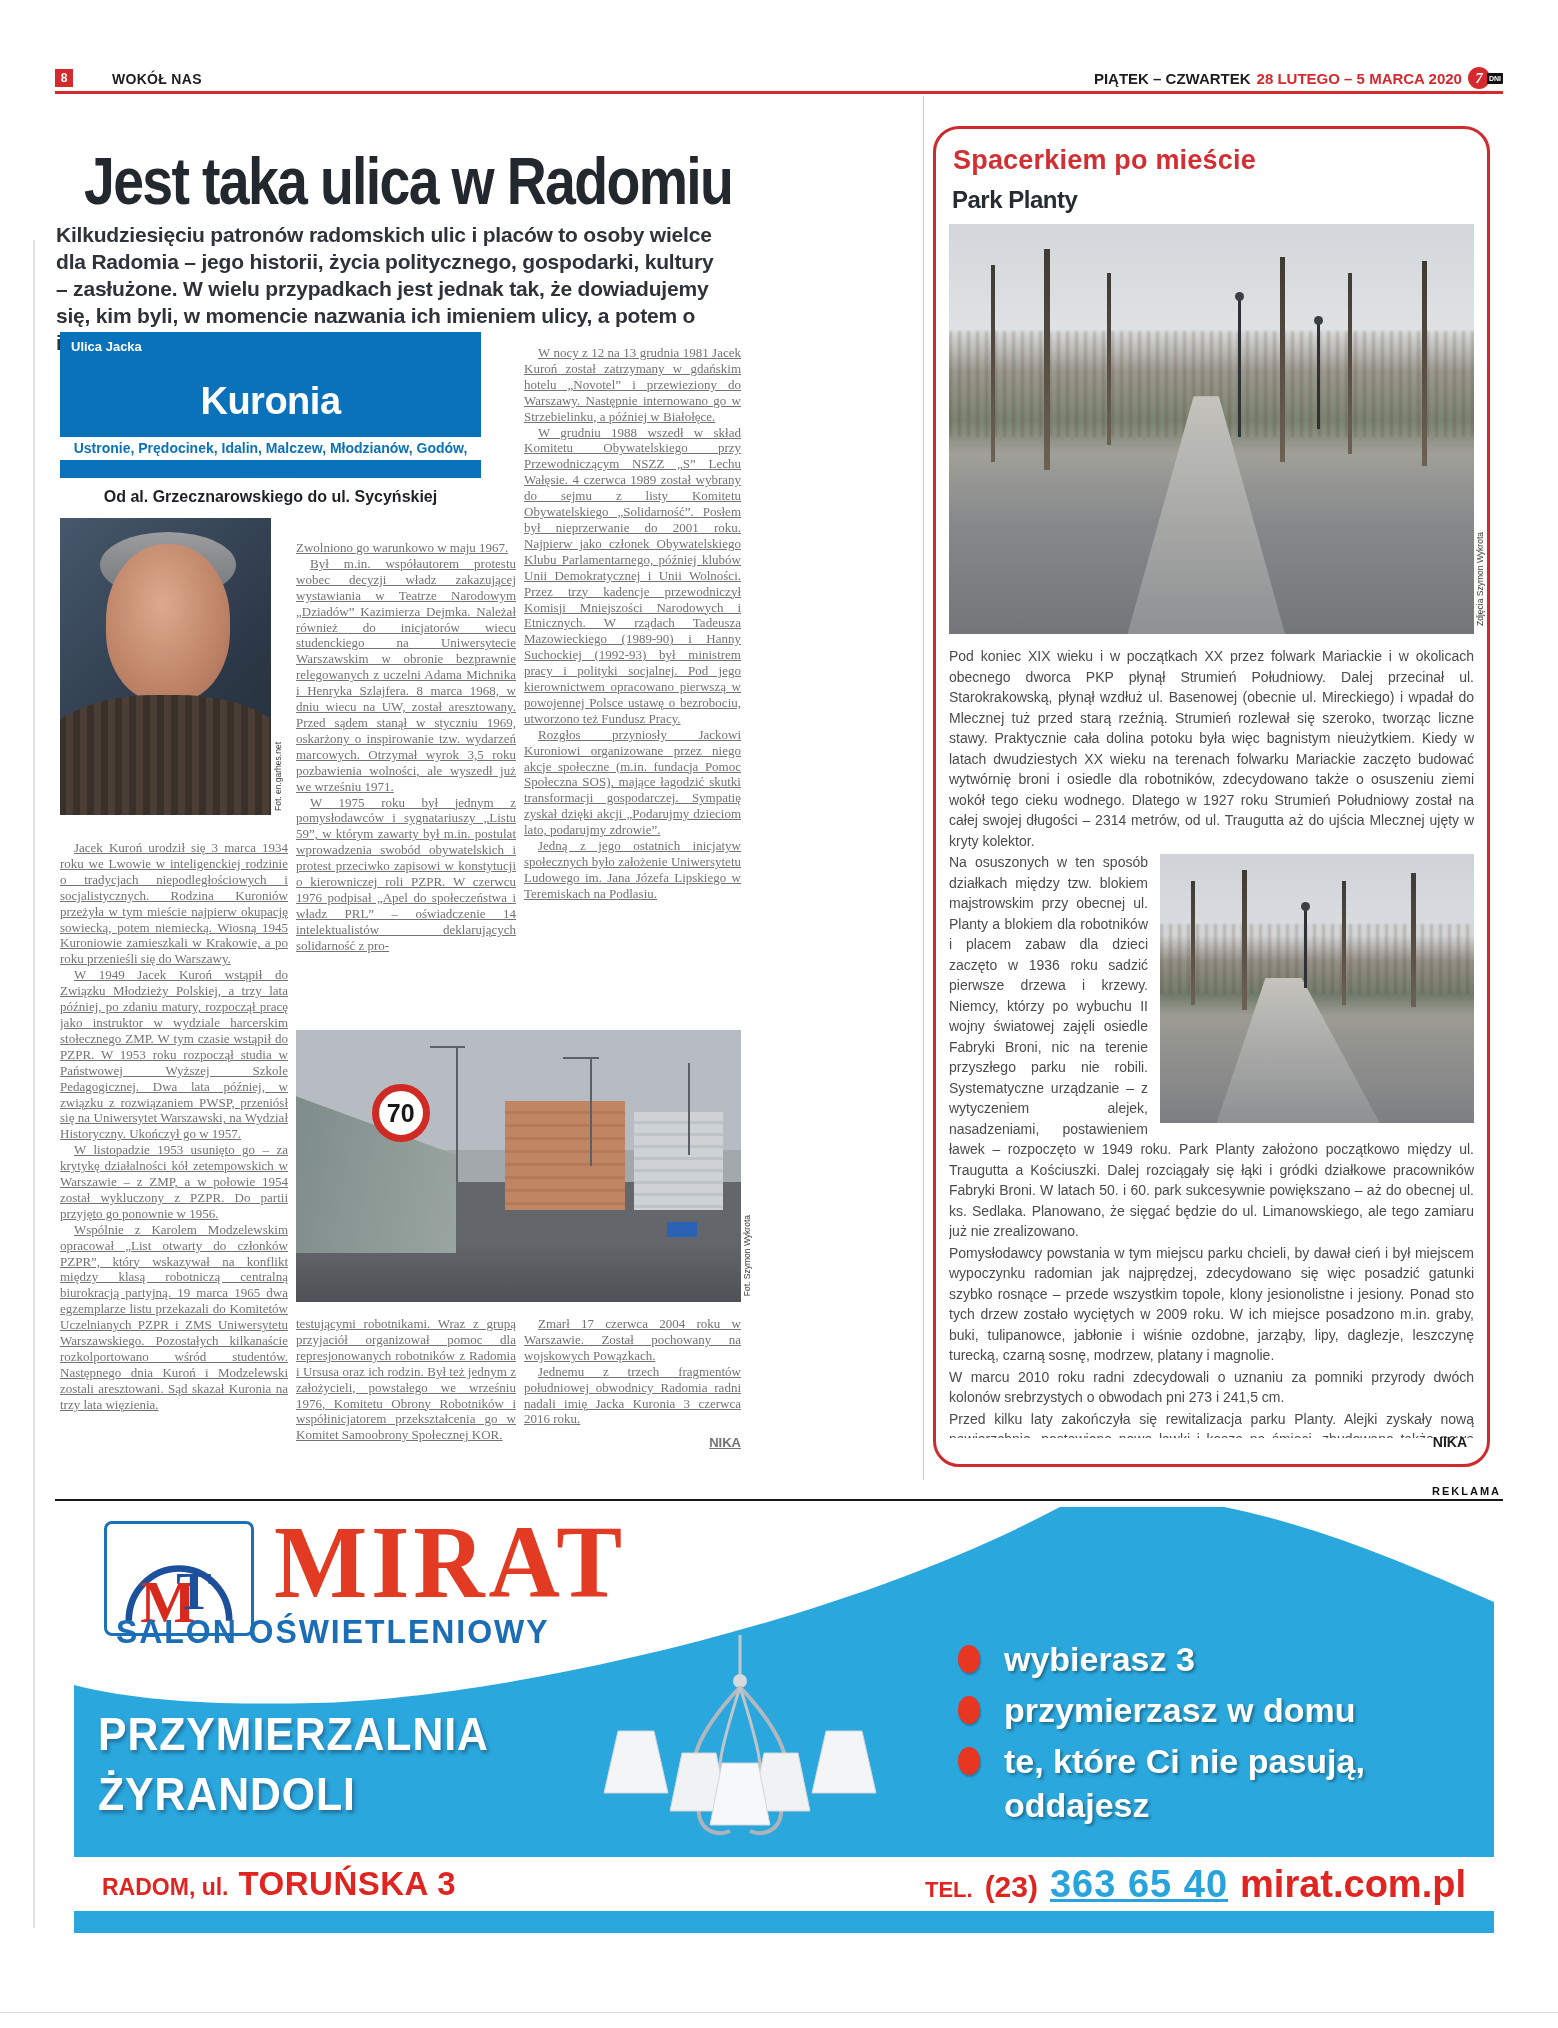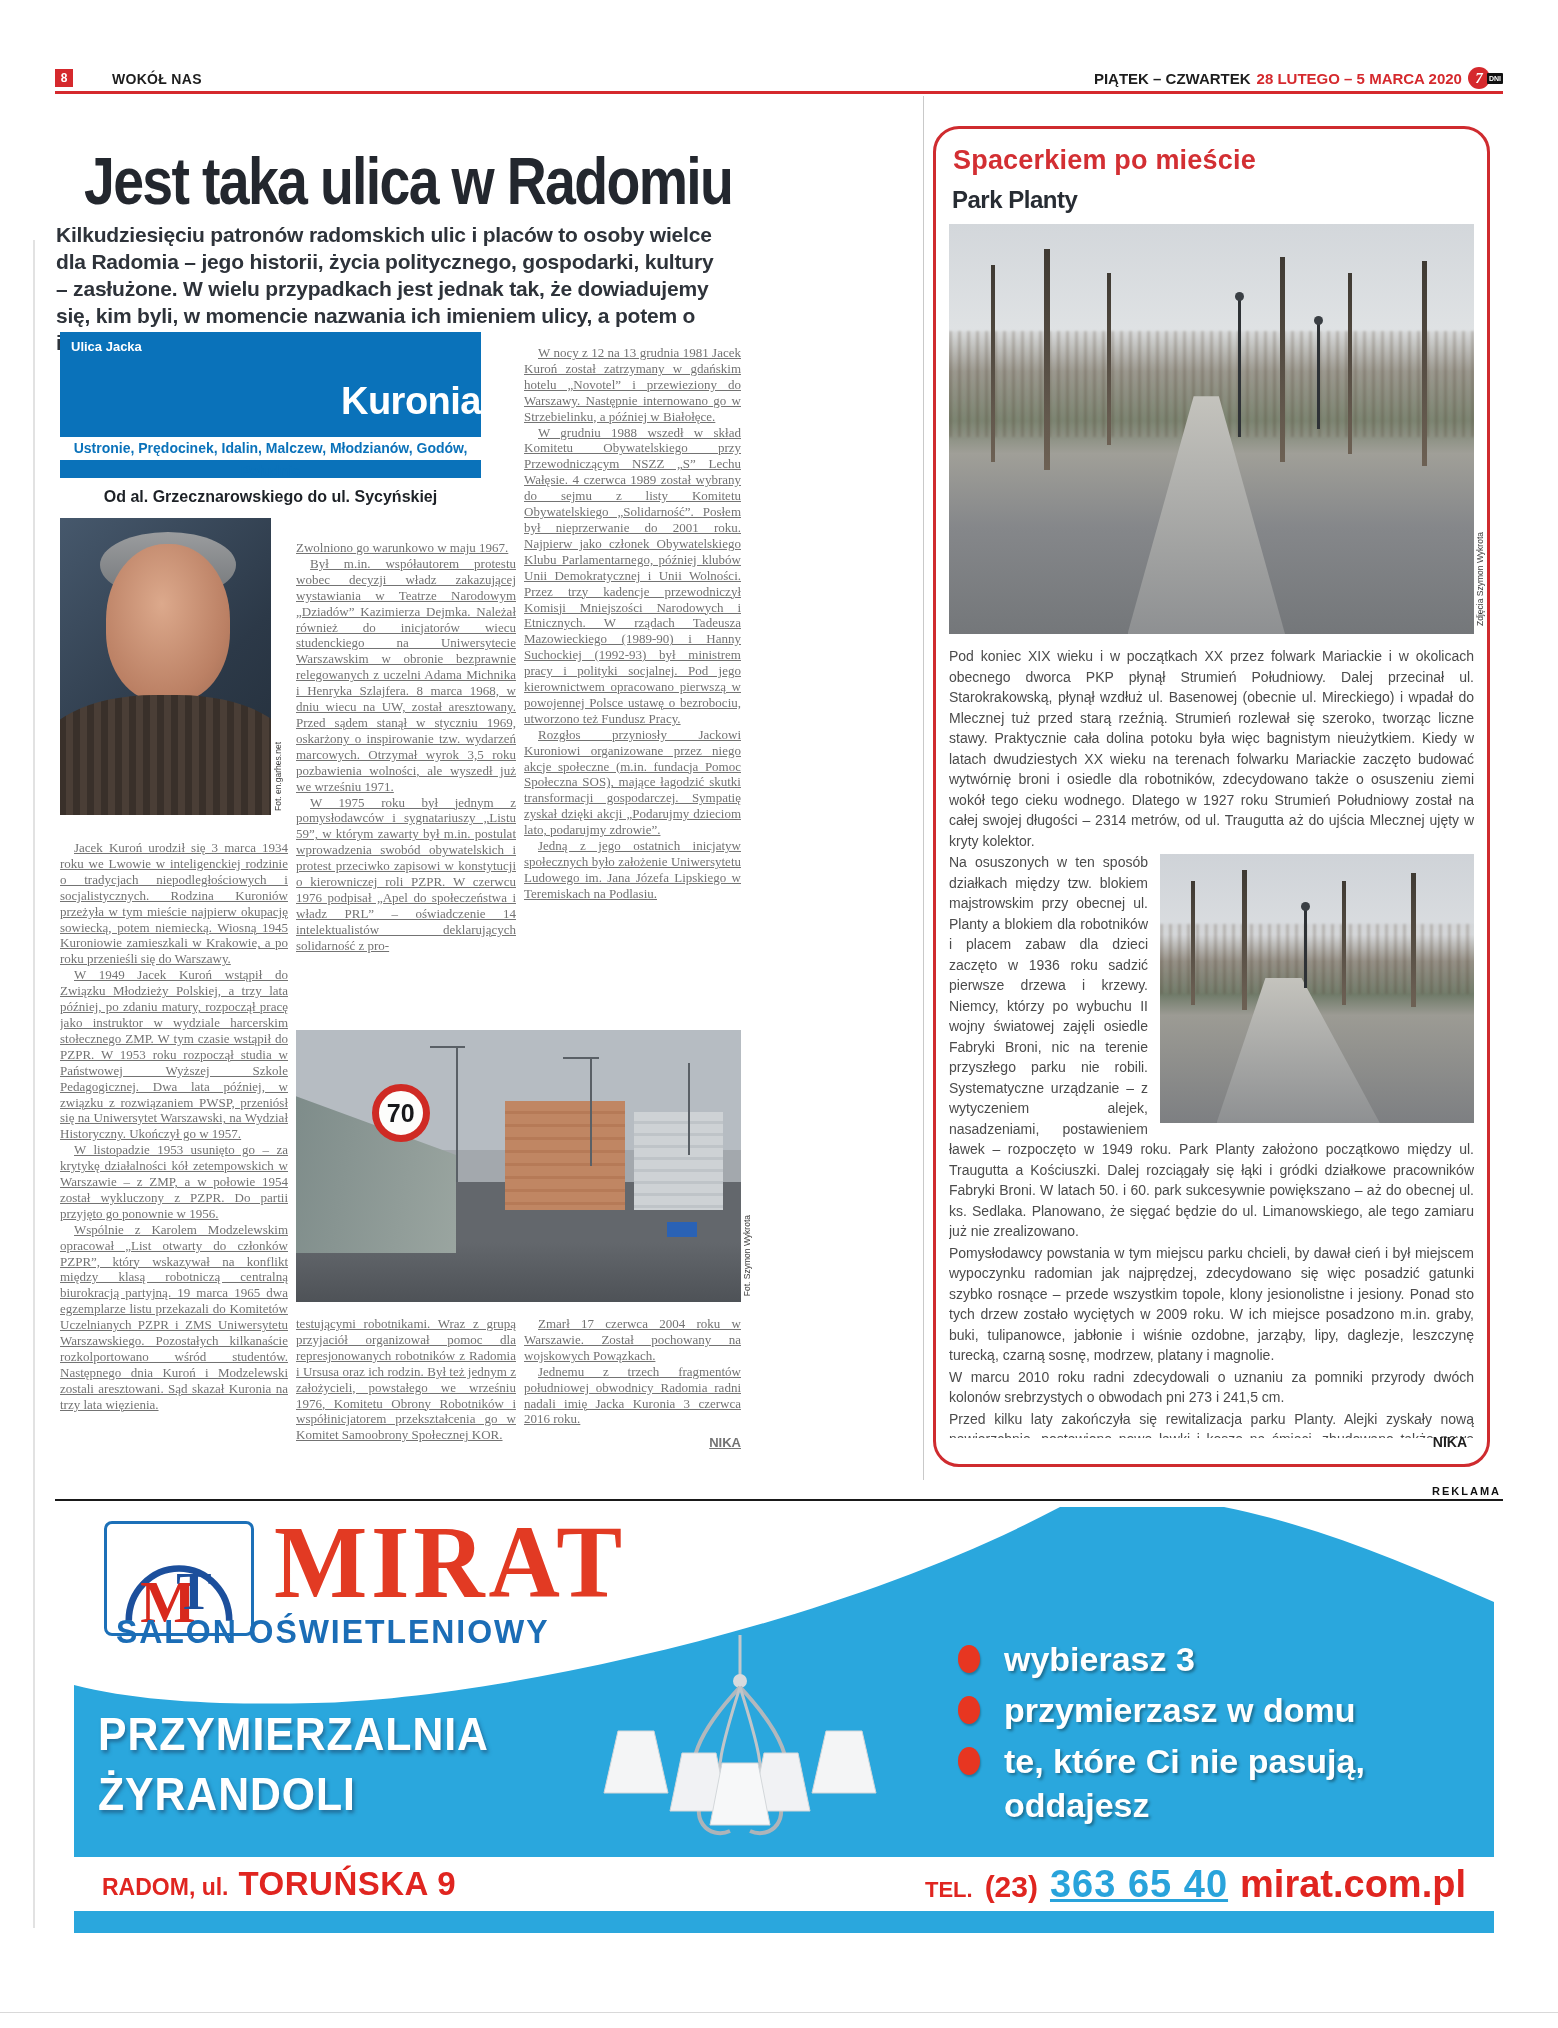--- a/index.html
+++ b/index.html
@@ -13,21 +13,21 @@
   .logo7{display:flex;align-items:center;}
   .logo7 i{font-style:normal;width:22px;height:22px;border-radius:50%;background:#d5292d;color:#fff;font:bold italic 15px/22px "Liberation Serif",serif;text-align:center;display:block;}
   .logo7 b{background:#111;color:#fff;font:bold 7px/11px "Liberation Sans",sans-serif;padding:0 2px;margin-left:-3px;border-radius:1px;}
   .rule-red{left:55px;right:55px;top:91px;height:3px;background:#d5292d;}
   
   .headline{left:84px;top:104px;font:bold 66px/1 "Liberation Sans",sans-serif;color:#23272e;letter-spacing:-2px;transform:scaleX(.84);transform-origin:left top;white-space:nowrap;}
   .lead{left:56px;top:200px;width:662px;font:bold 21px/27px "Liberation Sans",sans-serif;color:#2e333a;letter-spacing:-.2px;}
   
   .infobox{left:60px;top:332px;width:421px;height:146px;background:#0a72ba;color:#fff;}
   .infobox .kicker{position:absolute;left:11px;top:7px;font:bold 13px "Liberation Sans",sans-serif;}
-  .infobox .name{position:absolute;left:0;right:0;top:48px;text-align:right;font:bold 38px "Liberation Sans",sans-serif;letter-spacing:-.5px;}
+  .infobox .name{position:absolute;left:0;right:0;top:48px;text-align:center;font:bold 38px "Liberation Sans",sans-serif;letter-spacing:-.5px;}
   .infobox .strip{position:absolute;left:0;right:0;top:105px;height:23px;background:#fff;color:#0a72ba;font:bold 14px/23px "Liberation Sans",sans-serif;text-align:center;}
   .subhead{left:60px;top:488px;width:421px;text-align:center;font:bold 16px "Liberation Sans",sans-serif;color:#1d2126;}
   
   .photo{position:absolute;overflow:visible;}
   .photo .ph-inner{position:absolute;inset:0;overflow:hidden;}
   .credit-v{position:absolute;writing-mode:vertical-rl;transform:rotate(180deg);font:8.5px "Liberation Sans",sans-serif;color:#3c3c3c;white-space:nowrap;}
   .portrait{left:60px;top:518px;width:211px;height:297px;}
   .portrait .ph-inner{background:linear-gradient(135deg,#46586c,#2c3948 60%,#232e3a);}
   .p-hair{position:absolute;left:40px;top:14px;width:136px;height:66px;border-radius:50%;background:linear-gradient(#9a9c9e,#74777a);}
   .p-face{position:absolute;left:46px;top:26px;width:124px;height:158px;border-radius:48% 48% 44% 44%;background:radial-gradient(ellipse at 45% 38%,#dca98c,#bb8064 68%,#9e6b53);}
@@ -261,21 +261,21 @@
       <span class="btxt">przymierzasz w domu</span>
     </div>
     <div class="brow">
       <i class="bdot"></i>
       <span class="btxt">te, które Ci nie pasują, oddajesz</span>
     </div>
   </div>
   <div class="band">
     <div class="addr">
       <span class="addr-l">RADOM, ul.</span>
-      <span class="addr-v">TORUŃSKA 9</span>
+      <span class="addr-v">TORUŃSKA 3</span>
     </div>
     <div class="tel">
       <span class="tel-l">TEL.</span>
       <span class="tel-p">(23)</span>
       <span class="tel-n">363 65 40</span>
       <span class="web">mirat.com.pl</span>
     </div>
   </div>
 </div>
 

